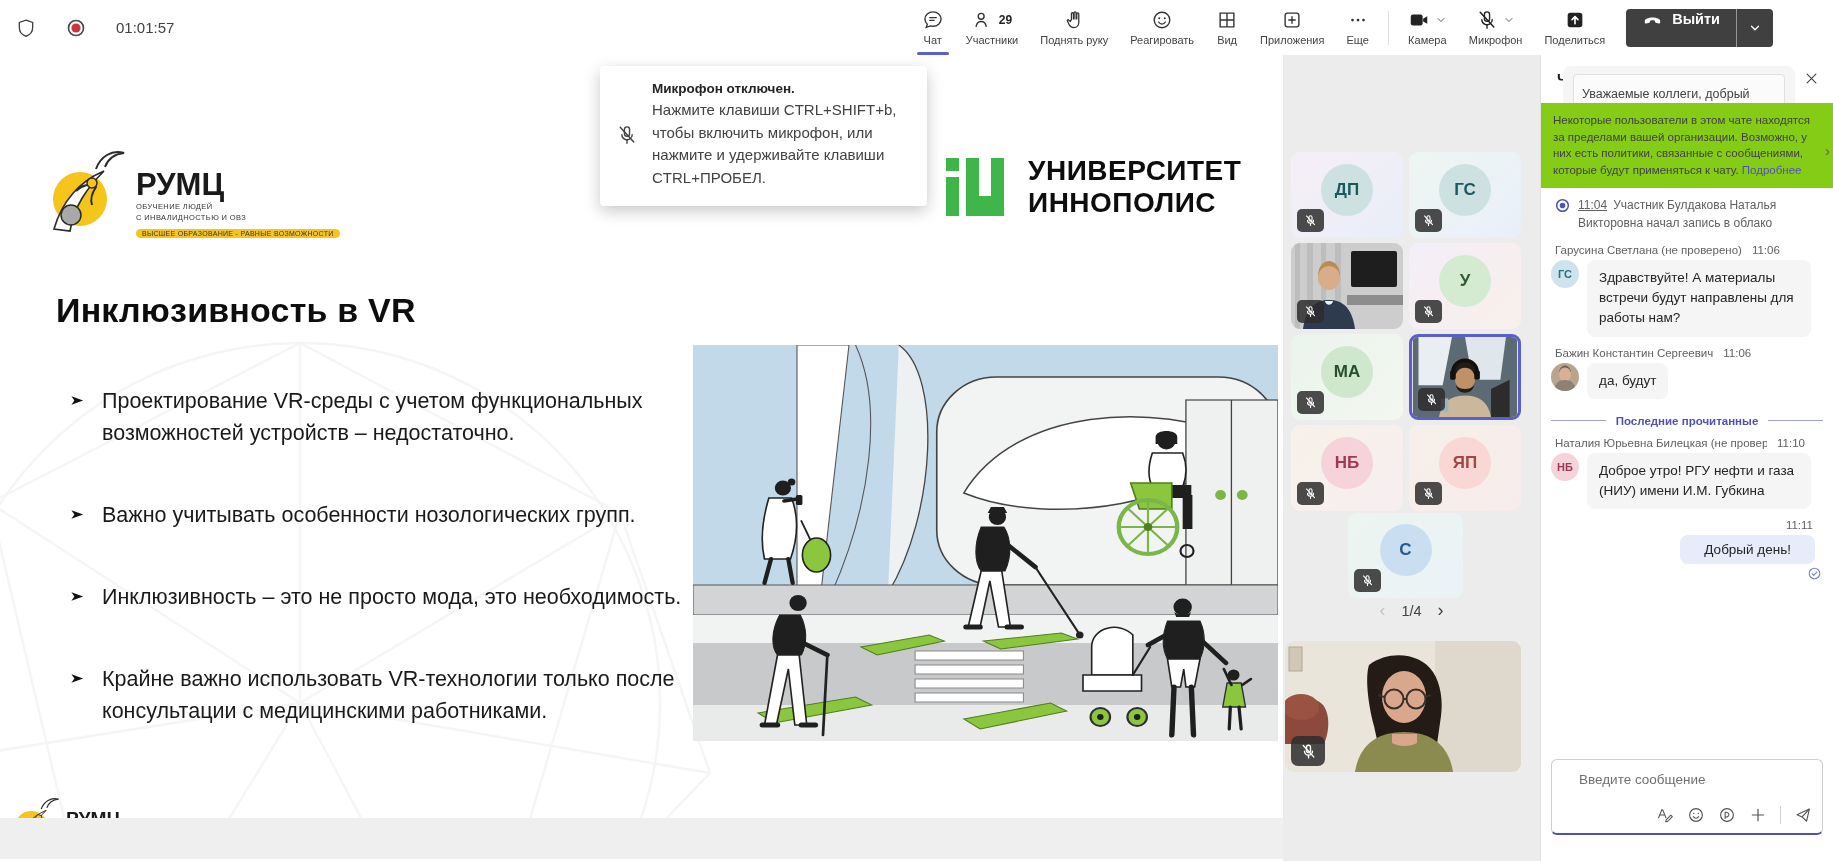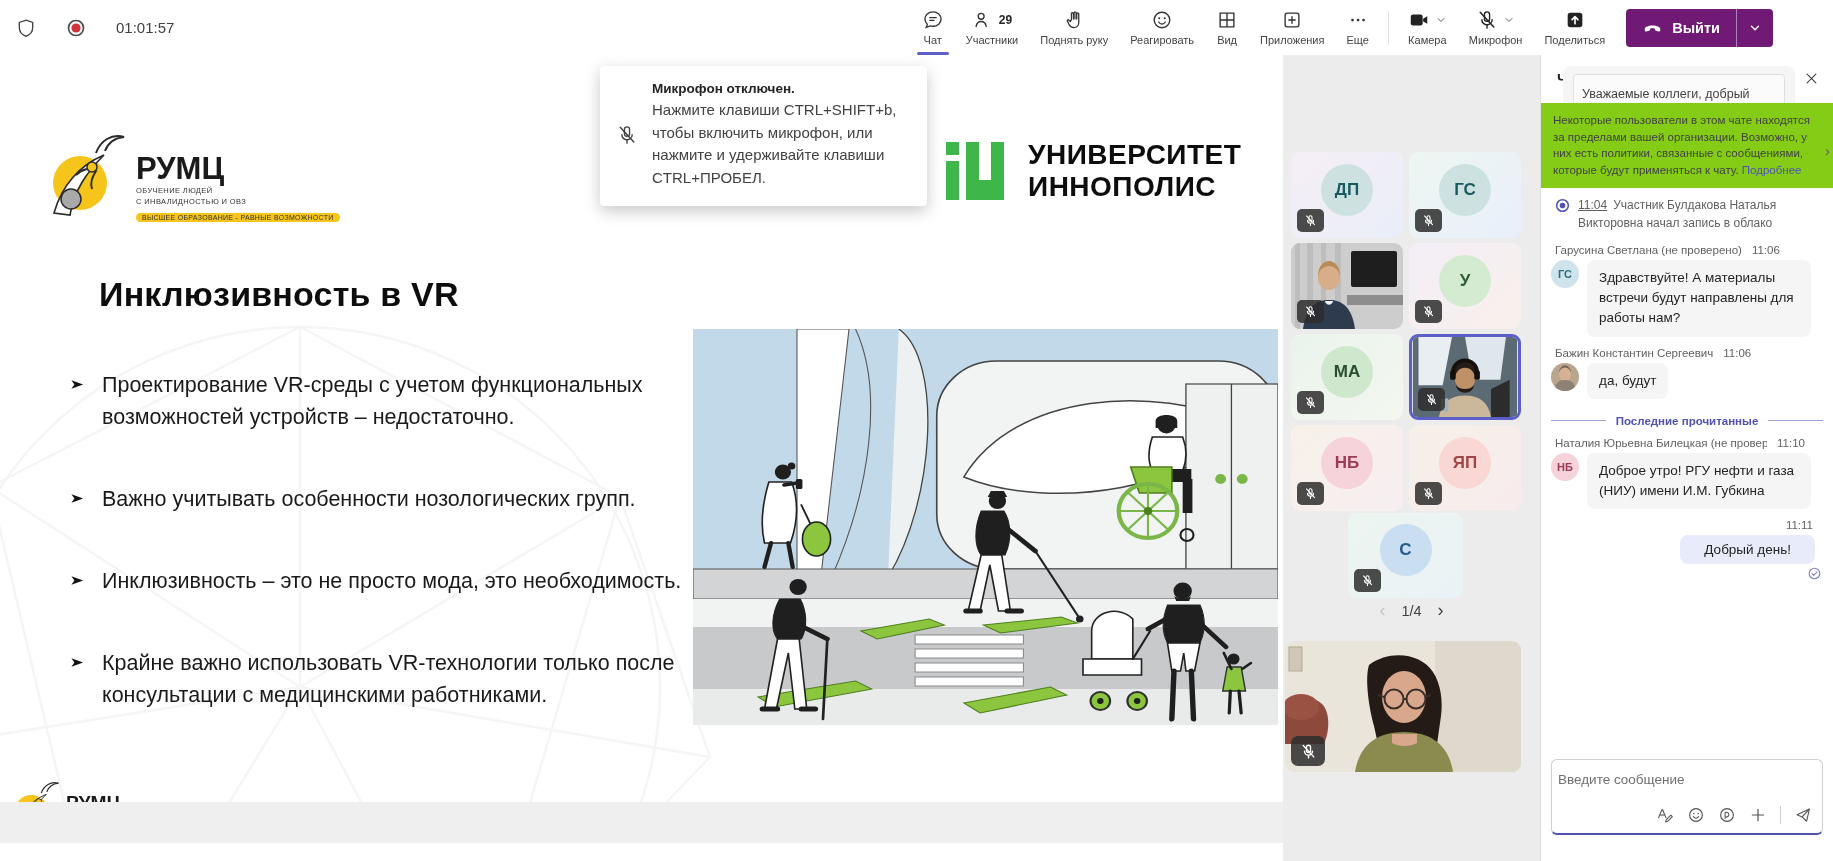--- a/index.html
+++ b/index.html
@@ -13,30 +13,30 @@
   .timer{font-size:15px;color:#424242;}
   .tb-group{margin-left:auto;display:flex;align-items:stretch;height:100%;padding-right:60px;}
   .tb-item{display:flex;flex-direction:column;align-items:center;justify-content:center;gap:3px;padding:0 11px;position:relative;cursor:pointer;color:#333;}
   .tb-item .lbl{font-size:11px;color:#424242;white-space:nowrap;}
   .tb-item.active::after{content:"";position:absolute;left:6px;right:6px;bottom:0;height:3px;background:#5b5fc7;border-radius:2px;}
   .iconrow{display:flex;align-items:center;gap:5px;}
   .badge29{font-weight:bold;font-size:12px;color:#242424;}
   .tb-div{width:1px;height:34px;background:#e0e0e0;align-self:center;margin:0 8px;}
   .icon22 svg{width:22px;height:22px;}
   .chev svg{width:12px;height:12px;color:#616161;}
-  .leave{display:flex;align-items:center;background:#701a75;border-radius:4px;height:38px;align-self:center;margin-left:10px;color:#fff;cursor:pointer;}
+  .leave{display:flex;align-items:flex-start;background:#404040;border-radius:4px;height:38px;align-self:center;margin-left:10px;color:#fff;cursor:pointer;}
   .leave-main{display:flex;align-items:center;gap:9px;padding:0 16px;font-weight:bold;font-size:14.5px;}
   .leave-sep{width:1px;height:38px;background:rgba(255,255,255,.45);}
   .leave-chev{padding:0 11px;display:flex;align-items:center;height:38px;}
 
   
-  .stage{position:absolute;left:0;top:37px;width:1283px;height:806px;background:#efefef;}
+  .stage{position:absolute;left:0;top:53px;width:1283px;height:806px;background:#efefef;}
   .slide{position:absolute;left:0;top:0;width:1283px;height:765px;background:#fff;overflow:hidden;}
   .wm{position:absolute;left:-170px;top:250px;opacity:.055;}
-  .slide-title{position:absolute;left:56px;top:238px;font-size:34px;font-weight:bold;color:#0d0d0d;letter-spacing:.2px;margin-left:43px;}
+  .slide-title{position:absolute;left:56px;top:238px;font-size:34px;font-weight:bold;color:#0d0d0d;letter-spacing:.2px;}
   .bullet{position:absolute;left:70px;width:612px;font-size:21.5px;line-height:1.5;color:#1a1a1a;display:flex;gap:17px;}
   .bullet .arr{flex:0 0 15px;padding-top:8px;}
   .b1{top:332px}.b2{top:446px}.b3{top:528px}.b4{top:610px}
   .illu{position:absolute;left:693px;top:292px;width:585px;height:396px;}
 
   
   .rumc{position:absolute;display:flex;gap:8px;}
   .rumc-hdr{left:36px;top:90px;}
   .rumc-ftr{left:4px;top:740px;transform:scale(.62);transform-origin:top left;}
   .rumc-txt{padding-top:26px;}
@@ -100,21 +100,21 @@
           font-size:11px;font-weight:bold;overflow:hidden;}
   .av-gs{background:#cfe3ec;color:#2b6e80;}
   .av-nb{background:#f6d2da;color:#9e3a56;}
   .bubble{background:#f5f5f5;border-radius:8px;padding:8px 12px;font-size:13.5px;line-height:1.5;max-width:200px;}
   .read-div{display:flex;align-items:center;gap:10px;color:#4f52b2;font-size:11.5px;font-weight:bold;margin:16px 0 6px;}
   .read-div::before,.read-div::after{content:"";flex:1;height:1px;background:#9ea0d8;}
   .time-r{text-align:right;font-size:11.5px;color:#616161;margin:10px 10px 4px 0;}
   .out-bubble{background:#e8ebfa;border-radius:8px;padding:7px 24px;font-size:13.5px;color:#242424;margin-left:auto;margin-right:8px;width:fit-content;}
   .seen{display:flex;justify-content:flex-end;margin:3px 2px 0 0;color:#7e81c9;}
   .compose{position:absolute;left:10px;right:10px;bottom:26px;height:76px;border:1px solid #cfcfcf;border-bottom:2px solid #4f52b2;
-           border-radius:6px;background:#fff;box-sizing:border-box;padding:10px 4px;}
+           border-radius:6px;background:#fff;box-sizing:border-box;padding:10px 25px;}
   .compose input{border:none;outline:none;font-size:13.5px;width:100%;font-family:inherit;color:#242424;}
   .compose input::placeholder{color:#707070;}
   .ci{position:absolute;right:10px;bottom:9px;display:flex;align-items:center;gap:13px;color:#555;}
   .ci svg{width:18px;height:18px;cursor:pointer;}
   .ci-div{width:1px;height:18px;background:#d0d0d0;}
 </style>
 </head>
 <body>
 
 <div id="app">

